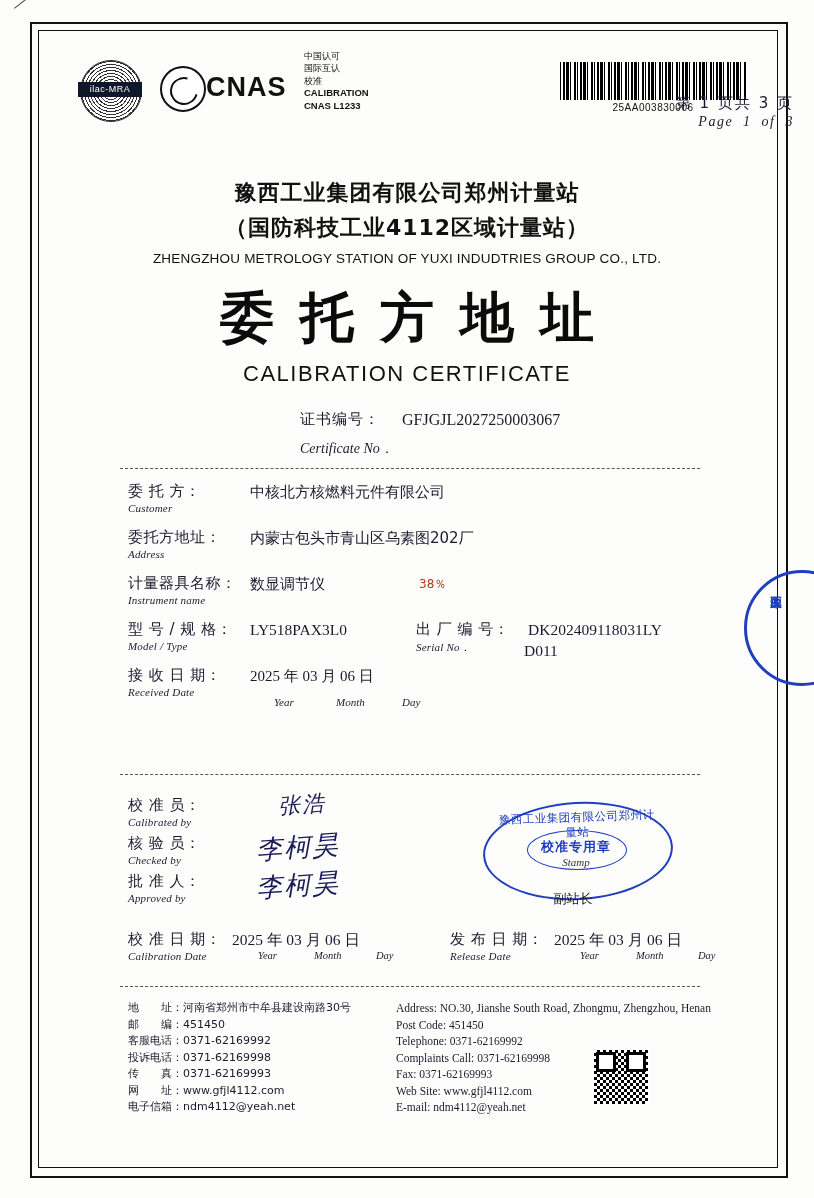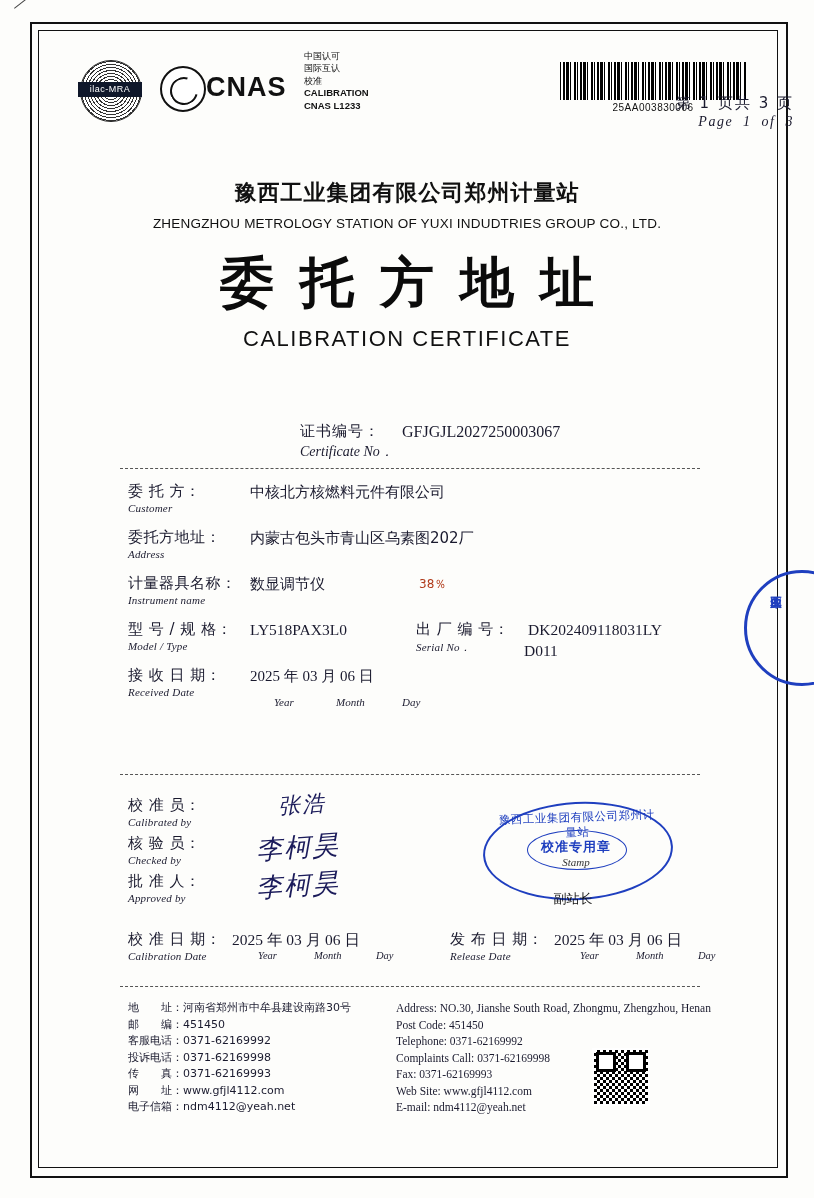--- a/index.html
+++ b/index.html
@@ -203,37 +203,37 @@
     margin-top: 6px;
     font-family: "Liberation Sans", sans-serif;
     font-size: 22px;
     letter-spacing: 1.5px;
     color: #111;
   }
 
   
   .certno {
     position: absolute;
-    left: 300px; top: 422px;
+    left: 300px; top: 410px;
     width: 420px;
   }
   .certno .lcn {
     font-family: "DejaVu Sans", sans-serif;
     font-size: 15px;
     letter-spacing: 1px;
   }
   .certno .val {
     font-family: "Liberation Serif", serif;
     font-size: 16px;
     margin-left: 18px;
   }
   .certno .len {
     font-style: italic;
     font-size: 14px;
-    margin-top: 2px;
+    margin-top: 11px;
   }
 
   
   .rule {
     position: absolute;
     left: 120px;
     width: 580px;
     border-top: 1px dashed #555;
   }
   .rule.r1 { top: 468px; }
@@ -507,20 +507,21 @@
     <div class="en">
       <span>Page</span>
       &nbsp;<span>1</span>
       &nbsp;<span>of</span>
       &nbsp;<span>3</span>
     </div>
   </div>
 
   <div class="titles">
     <div class="t-cn1">豫西工业集团有限公司郑州计量站</div>
+    <div class="t-cn2">（国防科技工业4112区域计量站）</div>
     <div class="t-en">ZHENGZHOU METROLOGY STATION OF YUXI INDUDTRIES GROUP CO., LTD.</div>
     <div class="big-cn">委托方地址</div>
     <div class="big-en">CALIBRATION  CERTIFICATE</div>
   </div>
 
   <div class="certno">
     <div>
       <span class="lcn">证书编号：</span>
       <span class="val">GFJGJL2027250003067</span>
     </div>

